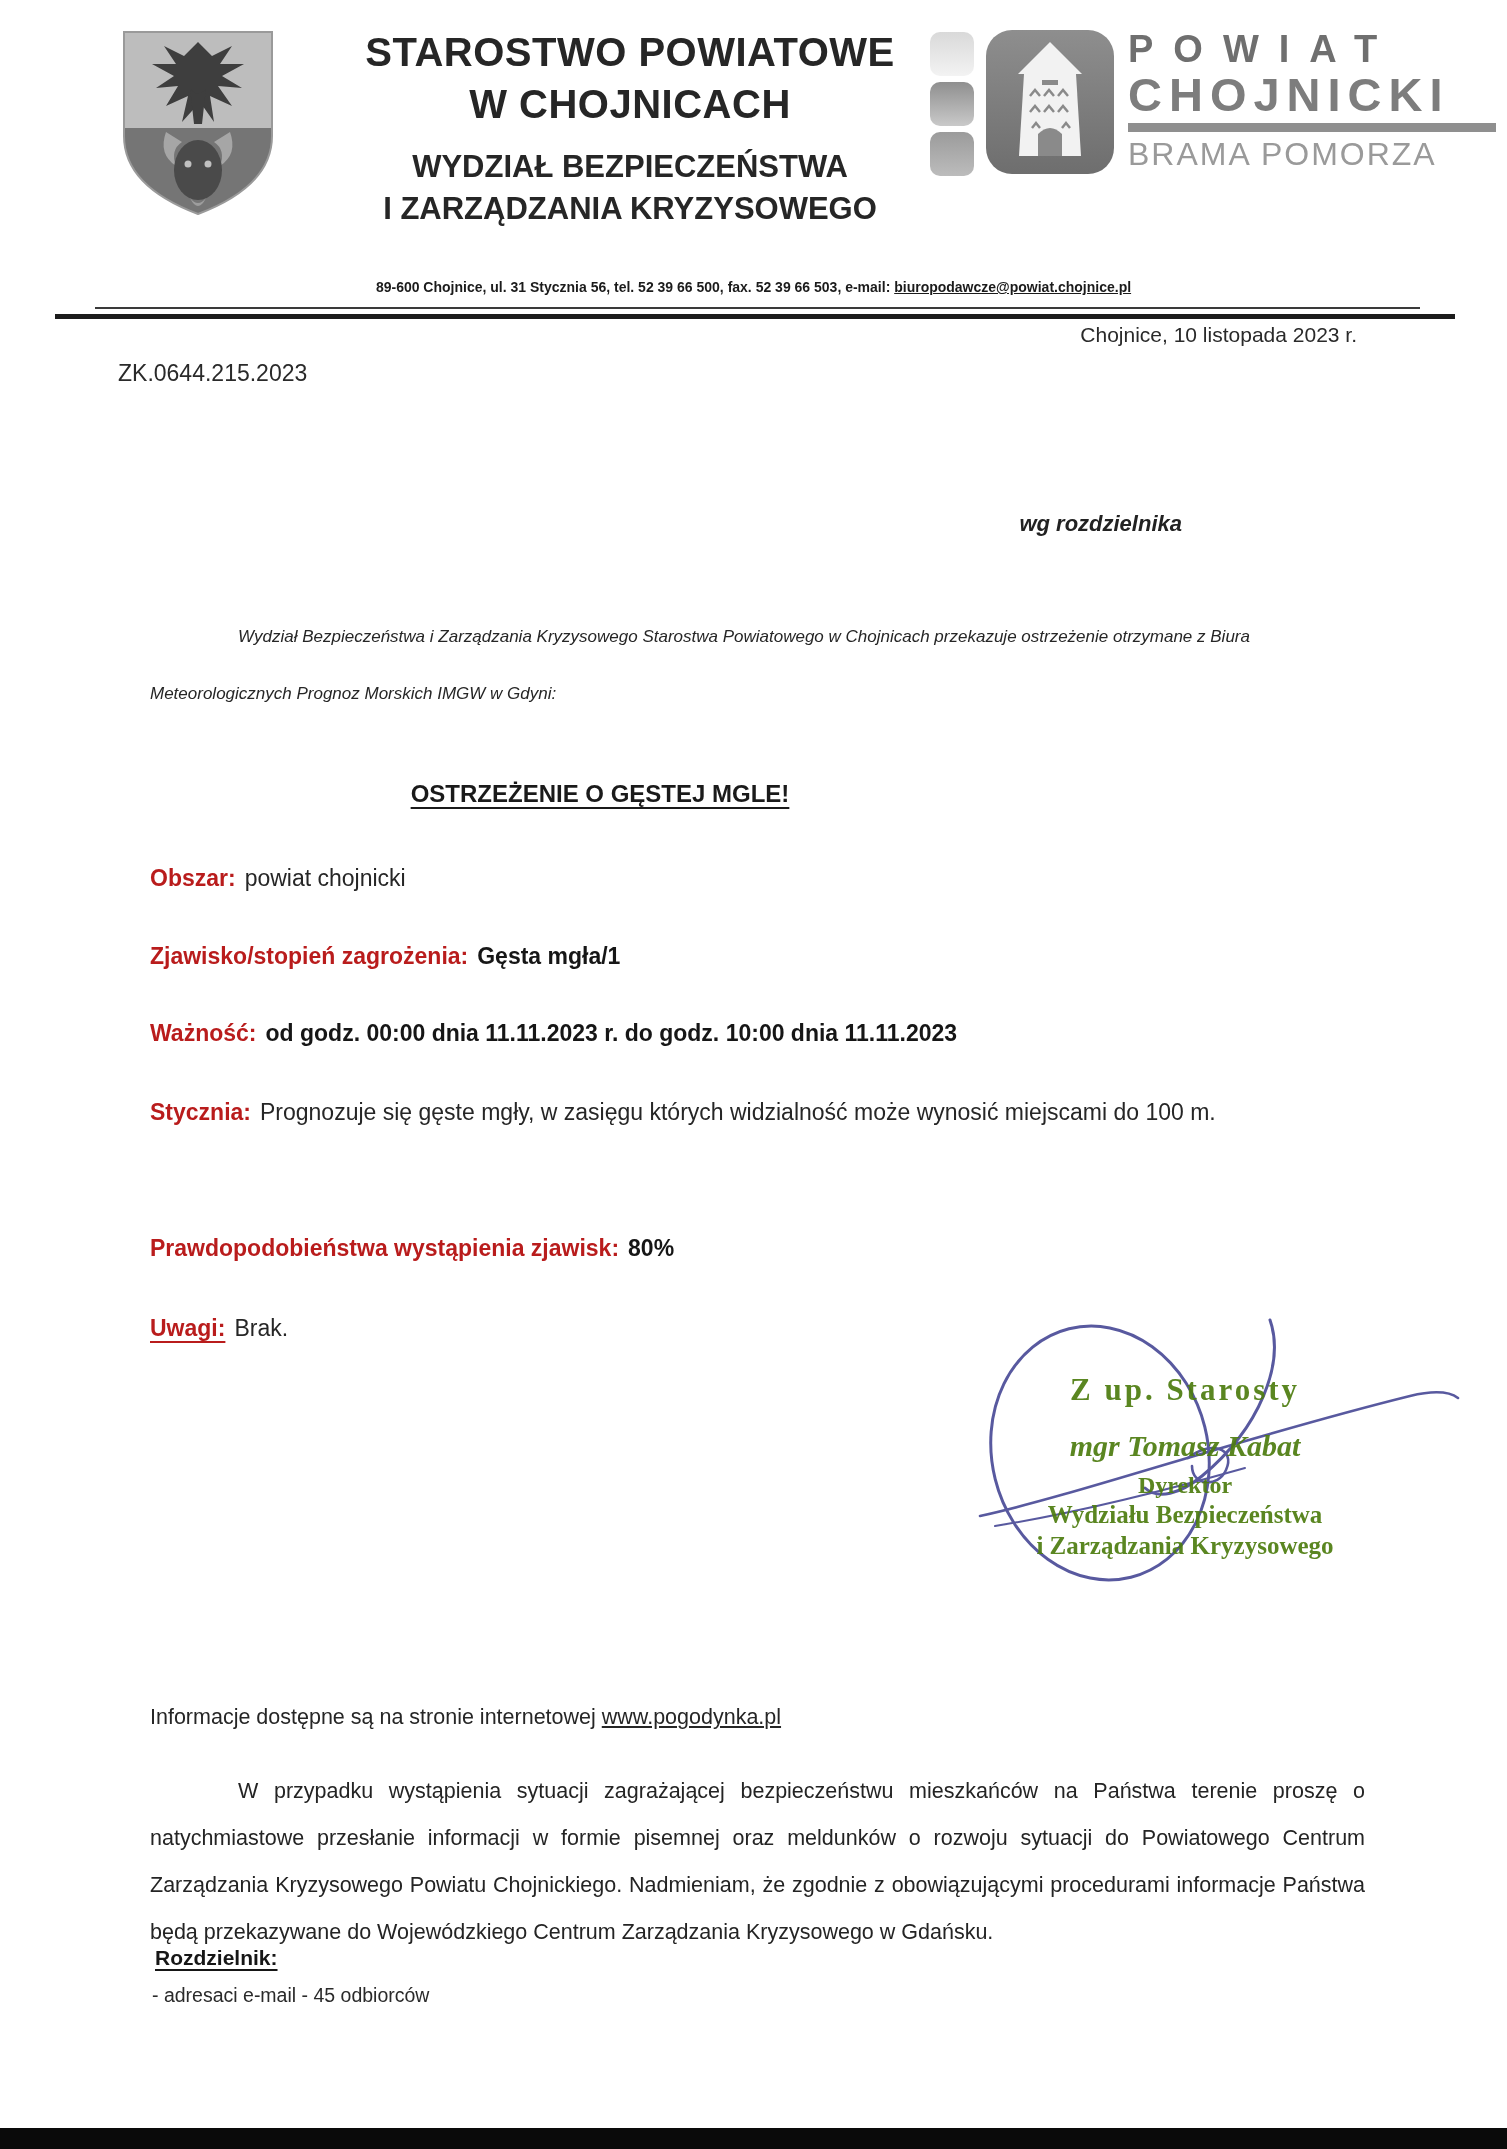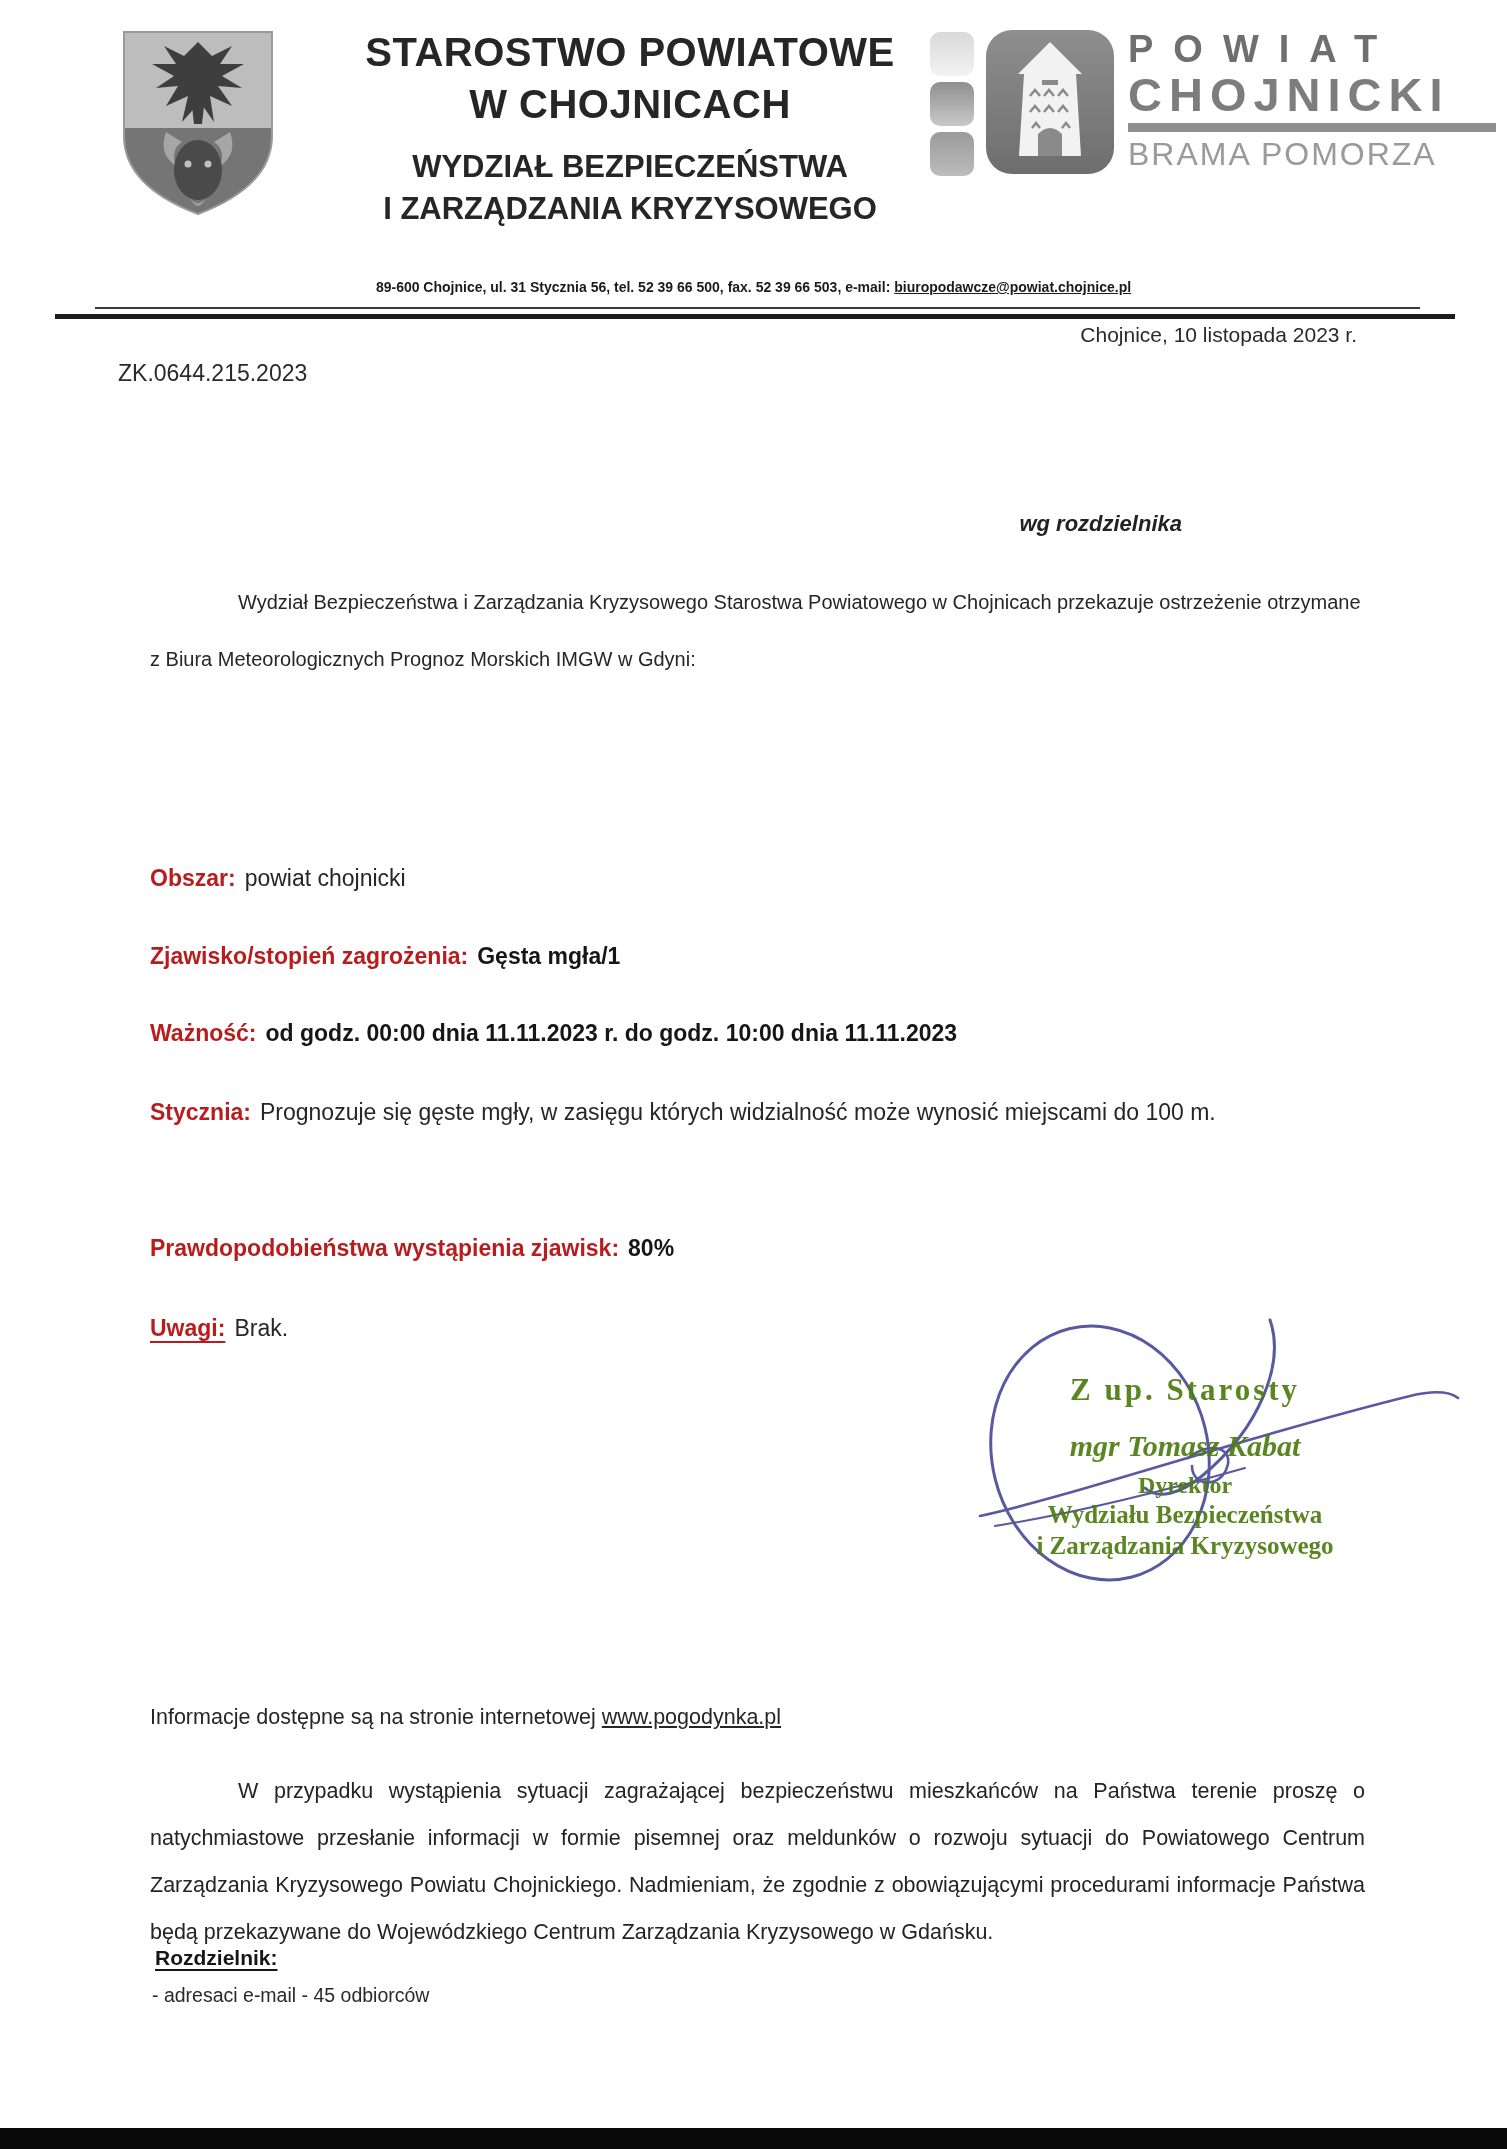--- a/index.html
+++ b/index.html
@@ -31,22 +31,22 @@
   
   .contact-line{position:absolute;left:60px;right:60px;top:279px;text-align:center;
     font-size:14px;font-weight:bold;color:#1b1b1b;}
   .contact-line a{color:#1b1b1b;text-decoration:underline;}
   .rule-thin{position:absolute;left:95px;top:307px;width:1325px;height:2px;background:#3a3a3a;}
   .rule-thick{position:absolute;left:55px;top:314px;width:1400px;height:5px;background:#1c1c1c;}
   .date-line{position:absolute;right:150px;top:323px;font-size:21px;color:#2a2a2a;}
   .ref-number{position:absolute;left:118px;top:360px;font-size:23px;color:#2a2a2a;}
   .wg-note{position:absolute;right:325px;top:511px;font-size:22px;font-weight:bold;font-style:italic;color:#222;}
   
-  .intro{position:absolute;left:150px;top:574px;width:1215px;margin:0;
-    font-size:20px;line-height:57px;text-indent:88px;color:#262626;}
+  .intro{position:absolute;left:150px;top:608px;width:1215px;margin:0;
+    font-size:17px;line-height:57px;text-indent:88px;color:#262626;font-style:italic;}
   .warn-title{position:absolute;left:50px;top:780px;width:1100px;text-align:center;
     font-size:24px;font-weight:bold;color:#1a1a1a;
     text-decoration:underline;text-underline-offset:5px;text-decoration-thickness:2px;}
   .field-row{position:absolute;left:150px;width:1190px;font-size:23px;line-height:64px;color:#262626;}
   .f-label{font-weight:bold;color:#b91c1c;}
   .f-label.u{text-decoration:underline;text-underline-offset:5px;text-decoration-thickness:2px;}
   .f-value{margin-left:9px;}
   .f-value.b{font-weight:bold;color:#161616;}
   .row1{top:846px;} .row2{top:924px;} .row3{top:1001px;}
   .row4{top:1080px;} .row5{top:1216px;} .row6{top:1296px;}
@@ -135,20 +135,21 @@
   <div class="contact-line"><span>89-600 Chojnice, ul. 31 Stycznia 56, tel. 52 39 66 500, fax. 52 39 66 503, e-mail: </span><a href="#">biuropodawcze@powiat.chojnice.pl</a></div>
   <div class="rule-thin"></div>
   <div class="rule-thick"></div>
 
   <div class="date-line">Chojnice, 10 listopada 2023 r.</div>
   <div class="ref-number">ZK.0644.215.2023</div>
   <div class="wg-note">wg rozdzielnika</div>
 
   <p class="intro">Wydział Bezpieczeństwa i Zarządzania Kryzysowego Starostwa Powiatowego w Chojnicach przekazuje ostrzeżenie otrzymane z Biura Meteorologicznych Prognoz Morskich IMGW w Gdyni:</p>
 
+  <div class="warn-title">OSTRZEŻENIE O GĘSTEJ MGLE!</div>
 
   <div class="field-row row1">
     <span class="f-label">Obszar:</span><span class="f-value">powiat chojnicki</span>
   </div>
   <div class="field-row row2">
     <span class="f-label">Zjawisko/stopień zagrożenia:</span><span class="f-value b">Gęsta mgła/1</span>
   </div>
   <div class="field-row row3">
     <span class="f-label">Ważność:</span><span class="f-value b">od godz. 00:00 dnia 11.11.2023 r. do godz. 10:00 dnia 11.11.2023</span>
   </div>

